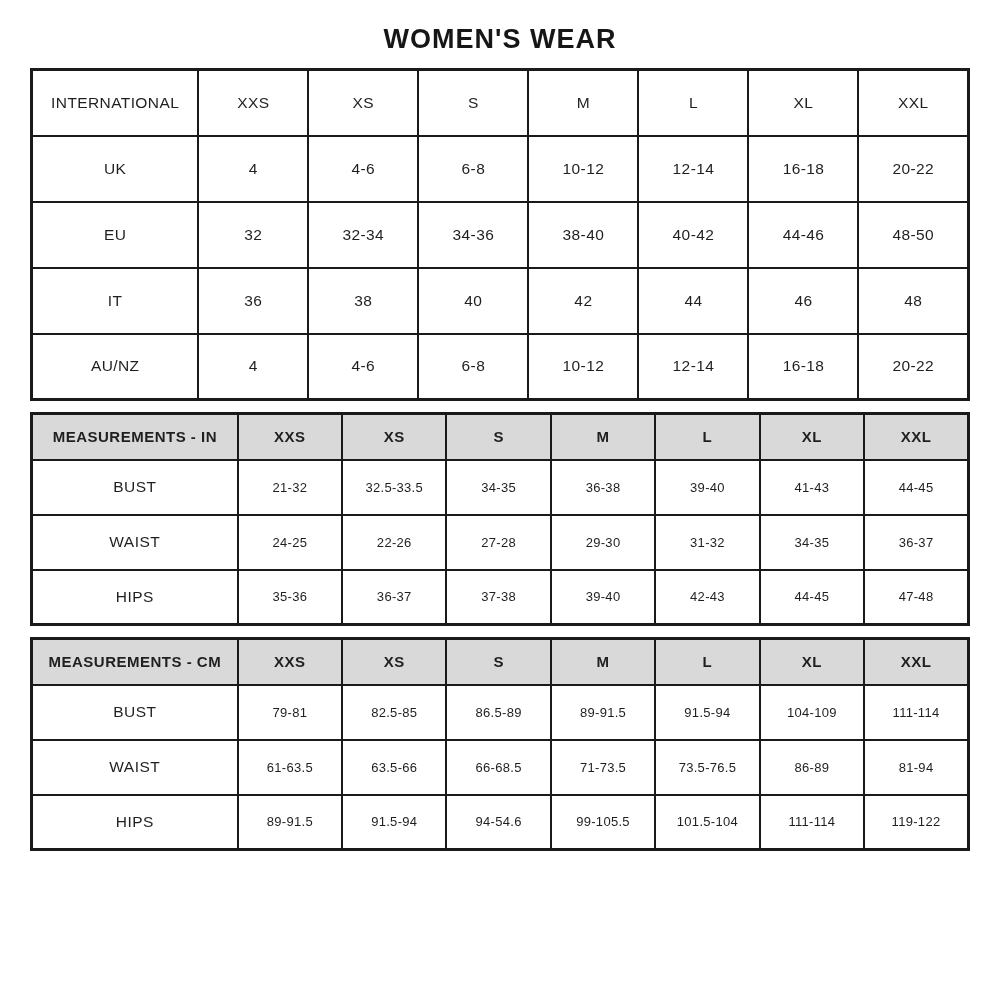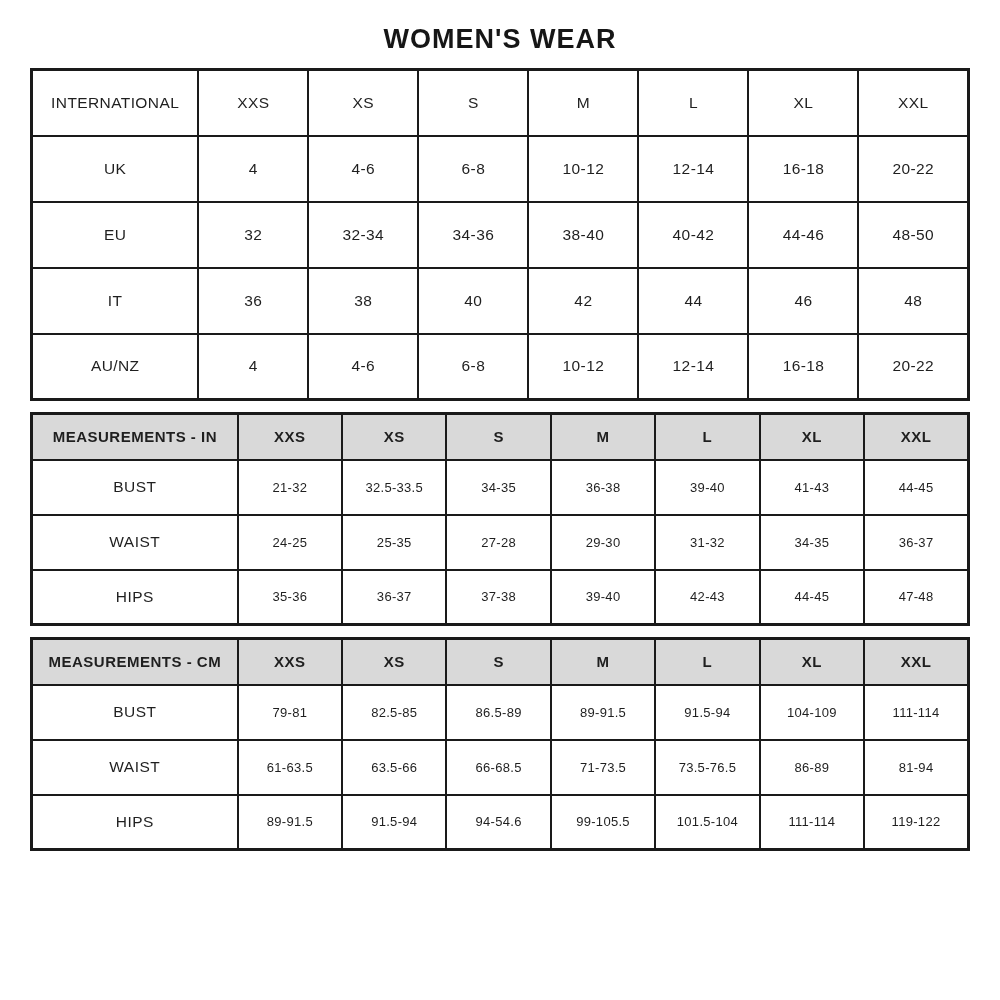--- a/index.html
+++ b/index.html
@@ -142,21 +142,21 @@
         <td>32.5-33.5</td>
         <td>34-35</td>
         <td>36-38</td>
         <td>39-40</td>
         <td>41-43</td>
         <td>44-45</td>
       </tr>
       <tr>
         <td class="col-label row-label-cell">WAIST</td>
         <td>24-25</td>
-        <td>25-35</td>
+        <td>22-26</td>
         <td>27-28</td>
         <td>29-30</td>
         <td>31-32</td>
         <td>34-35</td>
         <td>36-37</td>
       </tr>
       <tr>
         <td class="col-label row-label-cell">HIPS</td>
         <td>35-36</td>
         <td>36-37</td>

